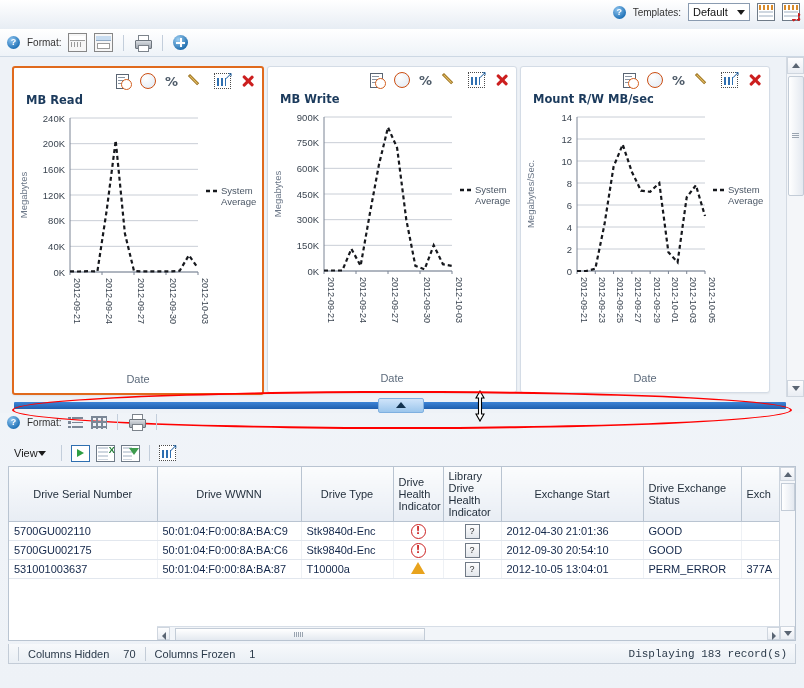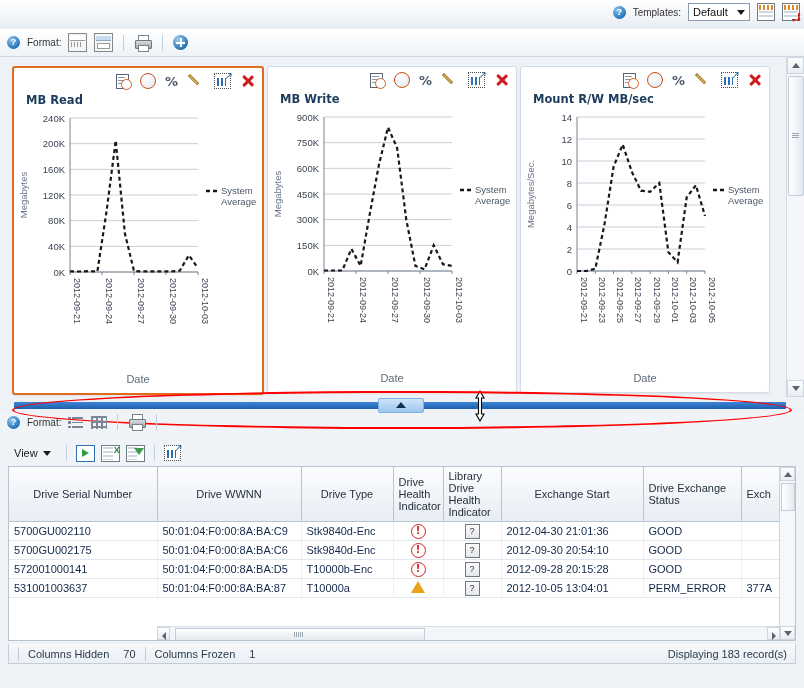--- a/index.html
+++ b/index.html
@@ -147,21 +147,21 @@
   .ic-list .r{position:absolute;left:4px;width:11px;height:1.6px;background:#7b8796;}
   .ic-list .d{position:absolute;left:0;width:2.6px;height:2.6px;background:#7b8796;}
   .ic-mat{width:16px;height:13px;
     background:repeating-linear-gradient(to right,#7b8796 0 2px,transparent 2px 5px),
                repeating-linear-gradient(to bottom,#7b8796 0 2px,transparent 2px 5px);
     background-size:100% 2px,2px 100%;}
 
   
   .ttool{position:absolute;left:8px;top:440px;width:788px;height:26px;
     display:flex;align-items:center;gap:6px;}
-  .viewbtn{display:flex;align-items:center;gap:5px;padding:2px 6px;font-size:11px;color:#1a1a1a;text-align:center;}
+  .viewbtn{display:flex;align-items:center;padding:2px 6px;font-size:11px;color:#1a1a1a;text-align:center;}
   .ic-run{width:17px;height:15px;border:1px solid #2f6fb0;background:#fff;position:relative;}
   .ic-run:after{content:"";position:absolute;left:5px;top:3.5px;border-left:7px solid #2e9e43;
     border-top:4px solid transparent;border-bottom:4px solid transparent;}
   .ic-xls{width:17px;height:15px;border:1px solid #6f7b88;background:#fff;position:relative;}
   .ic-xls .gr{position:absolute;left:1px;top:1px;right:6px;bottom:1px;
     background:repeating-linear-gradient(to bottom,#cfd7e0 0 2px,#fff 2px 4px);}
   .ic-xls .x{position:absolute;right:-1px;top:0;color:#1e7b34;font-weight:bold;font-size:9px;line-height:9px;}
   .ic-filter{width:17px;height:15px;border:1px solid #6f7b88;background:#fff;position:relative;}
   .ic-filter .gr{position:absolute;left:1px;top:1px;right:7px;bottom:1px;
     background:repeating-linear-gradient(to bottom,#cfd7e0 0 2px,#fff 2px 4px);}
@@ -210,21 +210,21 @@
   .t-hs-thumb{position:absolute;left:18px;top:1px;width:248px;height:11px;
     background:linear-gradient(to bottom,#ffffff,#e4e9f0);border:1px solid #c3ccd7;}
   .t-hs-thumb:after{content:"";position:absolute;left:118px;top:3px;width:10px;height:5px;
     background:repeating-linear-gradient(to right,#9aa4b0 0 1px,transparent 1px 2px);}
 
   
   .statusbar{position:absolute;left:8px;top:644px;width:788px;height:20px;
     background:linear-gradient(to bottom,#f7f9fb,#eaeff5);border:1px solid #c3ccd7;border-top:none;
     display:flex;align-items:center;font-size:11px;color:#2b3a4a;box-sizing:border-box;}
   .st-sep{width:1px;height:14px;background:#c3ccd7;margin:0 9px;}
-  .st-right{margin-left:auto;padding-right:8px;}
+  .st-right{margin-left:auto;padding-right:8px;font-family:Liberation Mono, monospace;}
 </style>
 </head>
 <body>
 
 <div class="app">
 
   <div class="titlebar">
     <div class="tb-right">
       <span class="help">?</span>
       <span class="lbl">Templates:</span>
@@ -538,30 +538,20 @@
             <td class="link">5700GU002175</td>
             <td>50:01:04:F0:00:8A:BA:C6</td>
             <td>Stk9840d-Enc</td>
             <td class="ctr"><span class="warn-c">!</span></td>
             <td class="ctr"><span class="qbox">?</span></td>
             <td>2012-09-30 20:54:10</td>
             <td>GOOD</td>
             <td></td>
           </tr>
           <tr>
-            <td class="link">572001000141</td>
-            <td>50:01:04:F0:00:8A:BA:D5</td>
-            <td>T10000b-Enc</td>
-            <td class="ctr"><span class="warn-c">!</span></td>
-            <td class="ctr"><span class="qbox">?</span></td>
-            <td>2012-09-28 20:15:28</td>
-            <td>GOOD</td>
-            <td></td>
-          </tr>
-          <tr>
             <td class="link">531001003637</td>
             <td>50:01:04:F0:00:8A:BA:87</td>
             <td>T10000a</td>
             <td class="ctr"><span class="warn-t"></span></td>
             <td class="ctr"><span class="qbox">?</span></td>
             <td>2012-10-05 13:04:01</td>
             <td>PERM_ERROR</td>
             <td>377A</td>
           </tr>
         </tbody>

